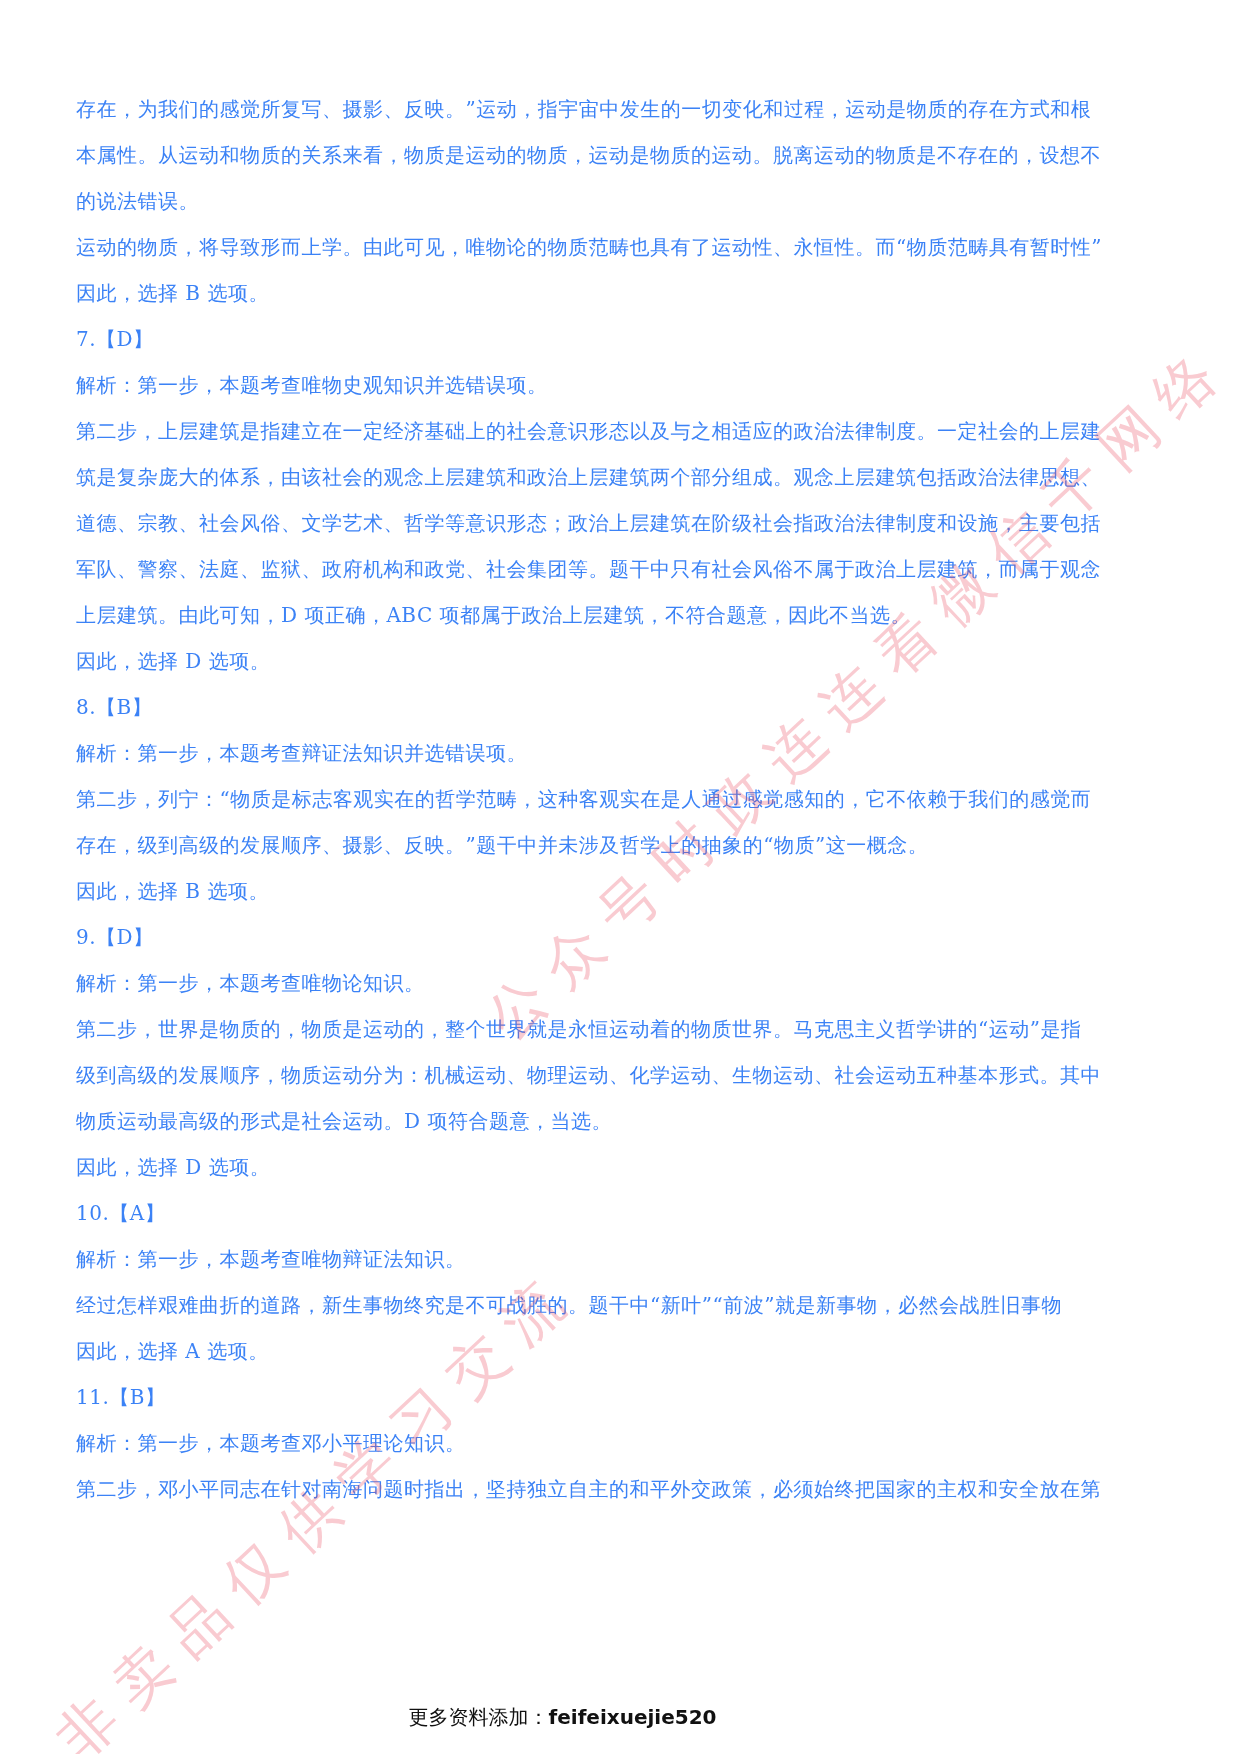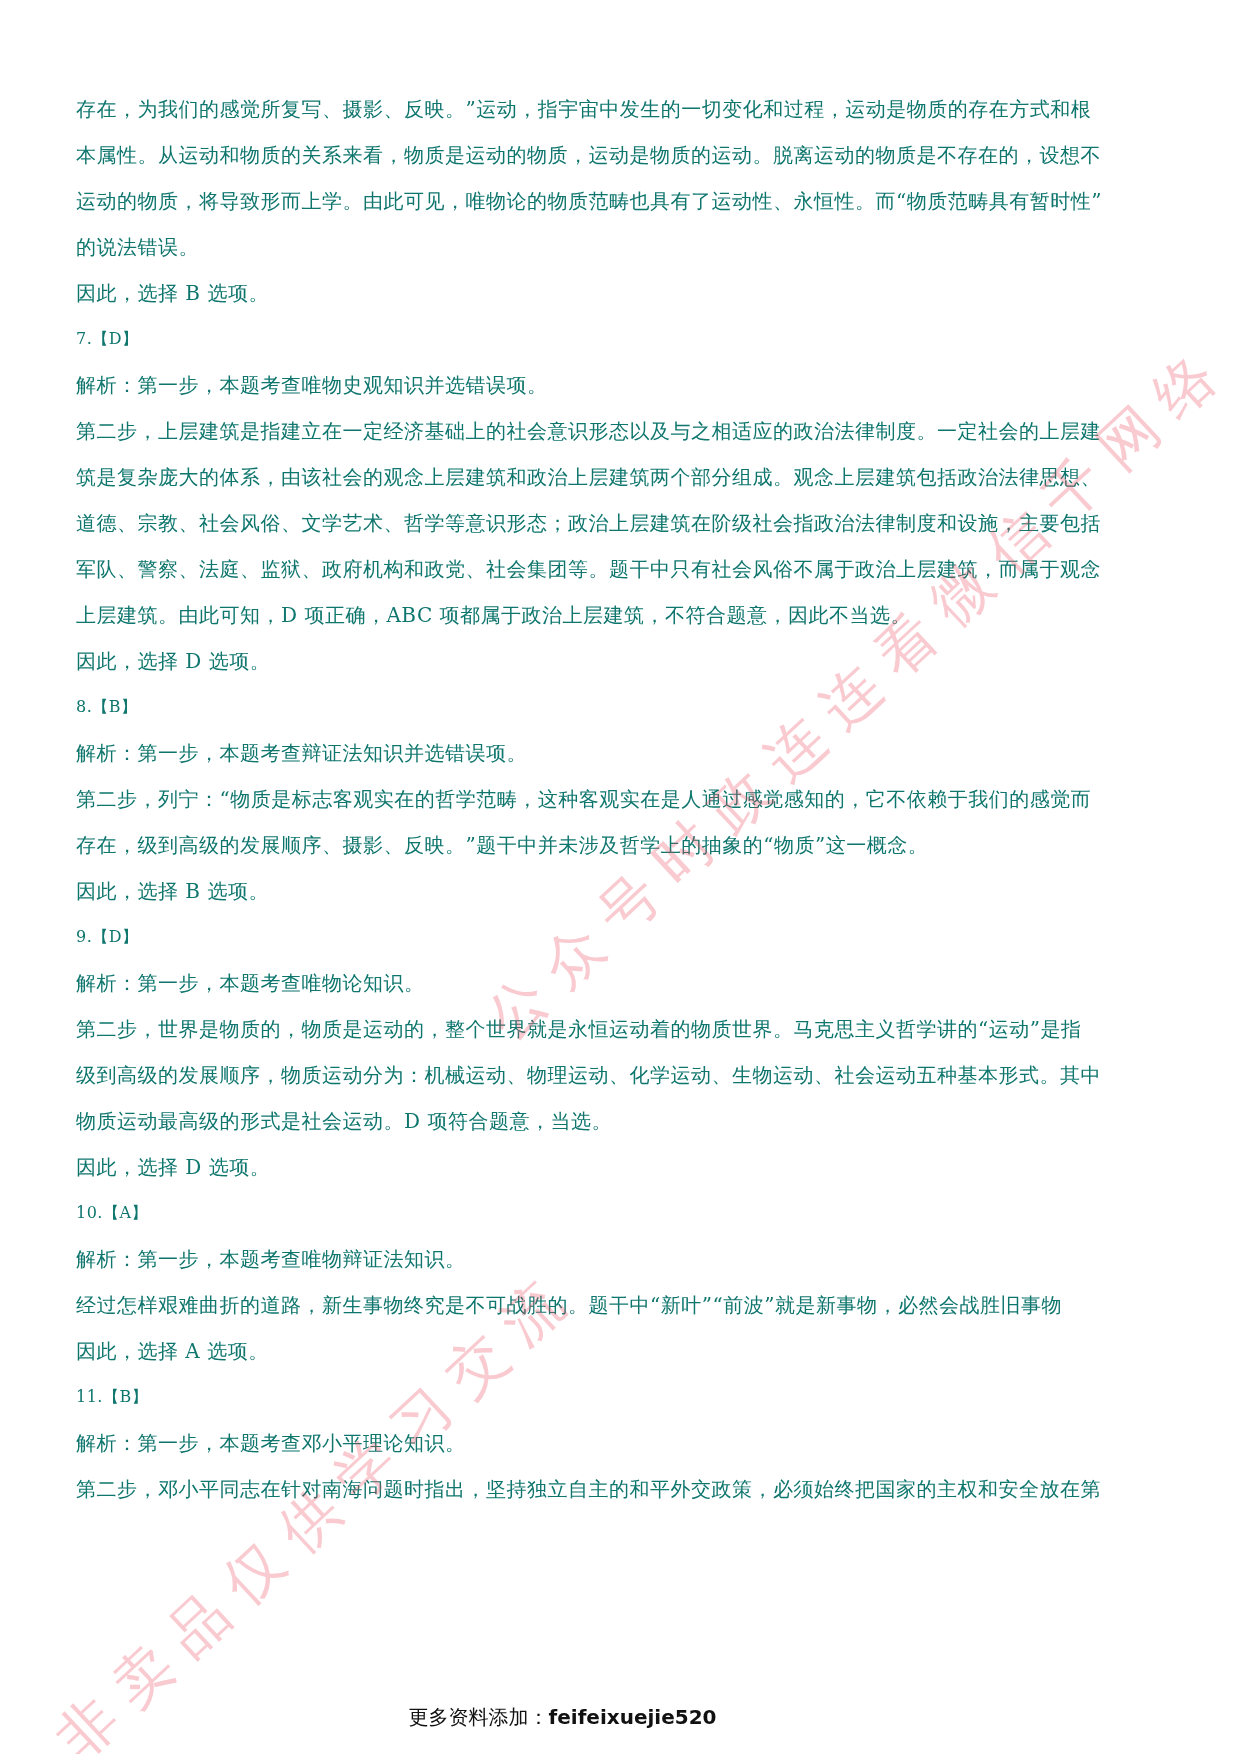--- a/index.html
+++ b/index.html
@@ -7,45 +7,45 @@
     width: 1240px; height: 1754px; position: relative; overflow: hidden;
     font-family: "DejaVu Serif", "Liberation Serif", serif;
     color: #1a1a1a;
   }
   .page { position: absolute; left: 0; top: 0; width: 1240px; height: 1754px; }
   .content {
     position: absolute; left: 76px; top: 86px; width: 1100px;
   }
   .line {
     height: 46px; line-height: 46px; font-size: 20px; white-space: nowrap;
-    letter-spacing: 0.5px; color: #0f766e;
+    letter-spacing: 0.5px; color: #3b82f6;
   }
-  .qnum { font-size: 16px; }
+  .qnum { font-size: 20px; }
   .footer {
     position: absolute; left: 0; width: 1125px; top: 1704px; text-align: center;
     font-size: 20px; color: #111;
   }
   .footer .cn { font-family: "DejaVu Serif", serif; }
   .footer .id { font-family: "DejaVu Sans", "Liberation Sans", sans-serif; font-weight: bold; }
   .watermark {
     position: absolute; pointer-events: none; color: rgba(235, 70, 90, 0.28);
     font-family: "DejaVu Sans", sans-serif; font-size: 58px; white-space: nowrap;
     transform-origin: left top; letter-spacing: 18px;
   }
 </style>
 </head>
 <body>
 
 <div class="page">
 
   <div class="content">
     <div class="line">存在，为我们的感觉所复写、摄影、反映。”运动，指宇宙中发生的一切变化和过程，运动是物质的存在方式和根</div>
     <div class="line">本属性。从运动和物质的关系来看，物质是运动的物质，运动是物质的运动。脱离运动的物质是不存在的，设想不</div>
+    <div class="line">的说法错误。</div>
     <div class="line">运动的物质，将导致形而上学。由此可见，唯物论的物质范畴也具有了运动性、永恒性。而“物质范畴具有暂时性”</div>
-    <div class="line">的说法错误。</div>
     <div class="line">因此，选择 B 选项。</div>
     <div class="line qnum">7.【D】</div>
     <div class="line">解析：第一步，本题考查唯物史观知识并选错误项。</div>
     <div class="line">第二步，上层建筑是指建立在一定经济基础上的社会意识形态以及与之相适应的政治法律制度。一定社会的上层建</div>
     <div class="line">筑是复杂庞大的体系，由该社会的观念上层建筑和政治上层建筑两个部分组成。观念上层建筑包括政治法律思想、</div>
     <div class="line">道德、宗教、社会风俗、文学艺术、哲学等意识形态；政治上层建筑在阶级社会指政治法律制度和设施，主要包括</div>
     <div class="line">军队、警察、法庭、监狱、政府机构和政党、社会集团等。题干中只有社会风俗不属于政治上层建筑，而属于观念</div>
     <div class="line">上层建筑。由此可知，D 项正确，ABC 项都属于政治上层建筑，不符合题意，因此不当选。</div>
     <div class="line">因此，选择 D 选项。</div>
     <div class="line qnum">8.【B】</div>

